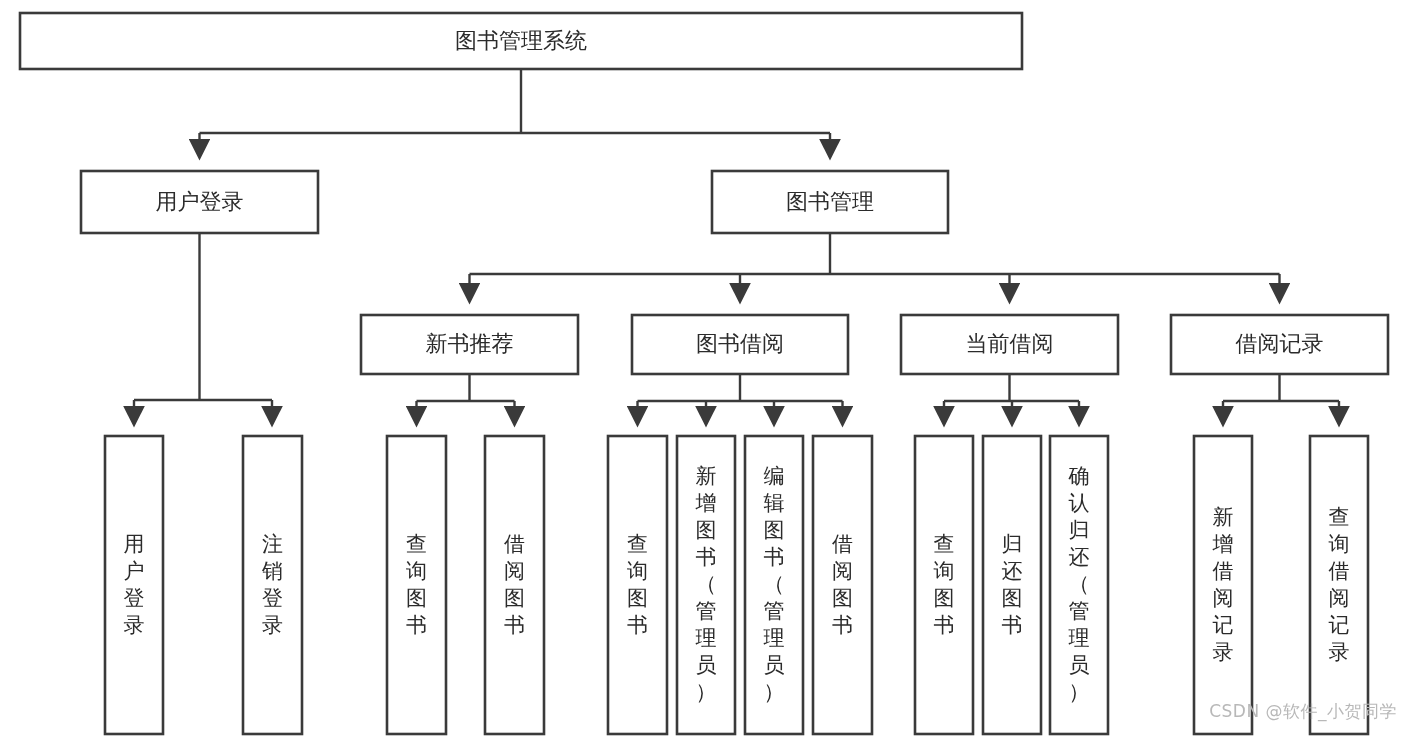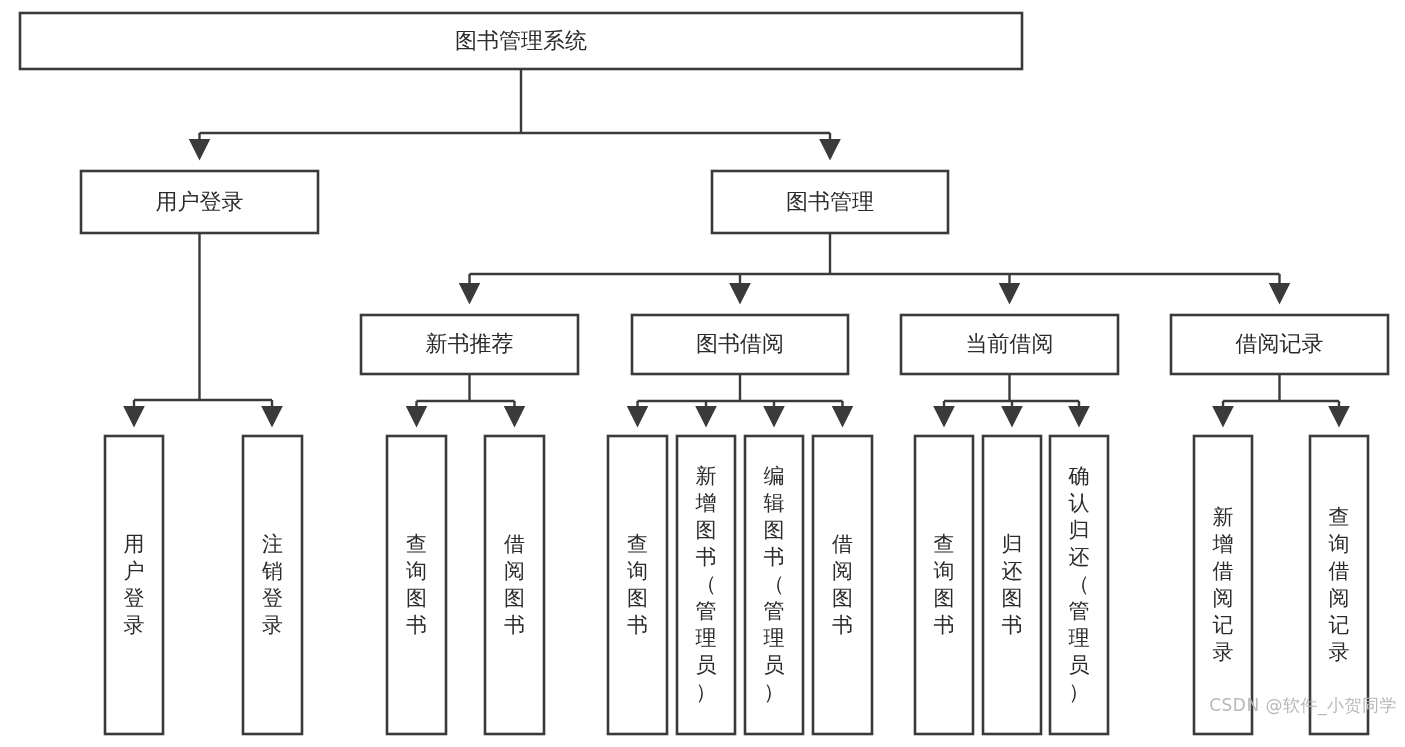--- a/index.html
+++ b/index.html
@@ -46,21 +46,21 @@
     stroke-width: 2.4;
     fill: none;
   }
   .arrow-head {
     fill: #3a3a3a;
     stroke: none;
   }
   .watermark {
     position: absolute;
     right: 8px;
-    bottom: 6px;
+    bottom: 0;
     font-size: 17px;
     color: #b8b8b8;
     font-family: "DejaVu Sans", "Liberation Sans", sans-serif;
     white-space: nowrap;
     letter-spacing: 0.5px;
     pointer-events: none;
   }
 </style>
 </head>
 <body>

